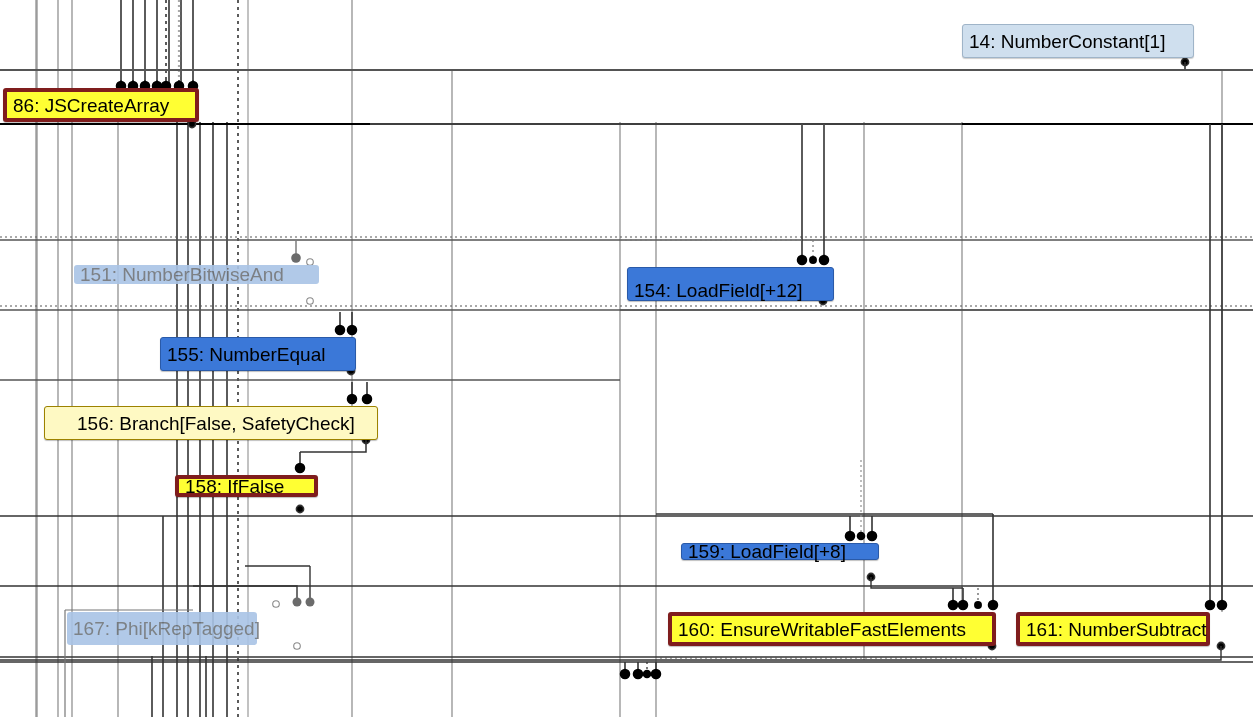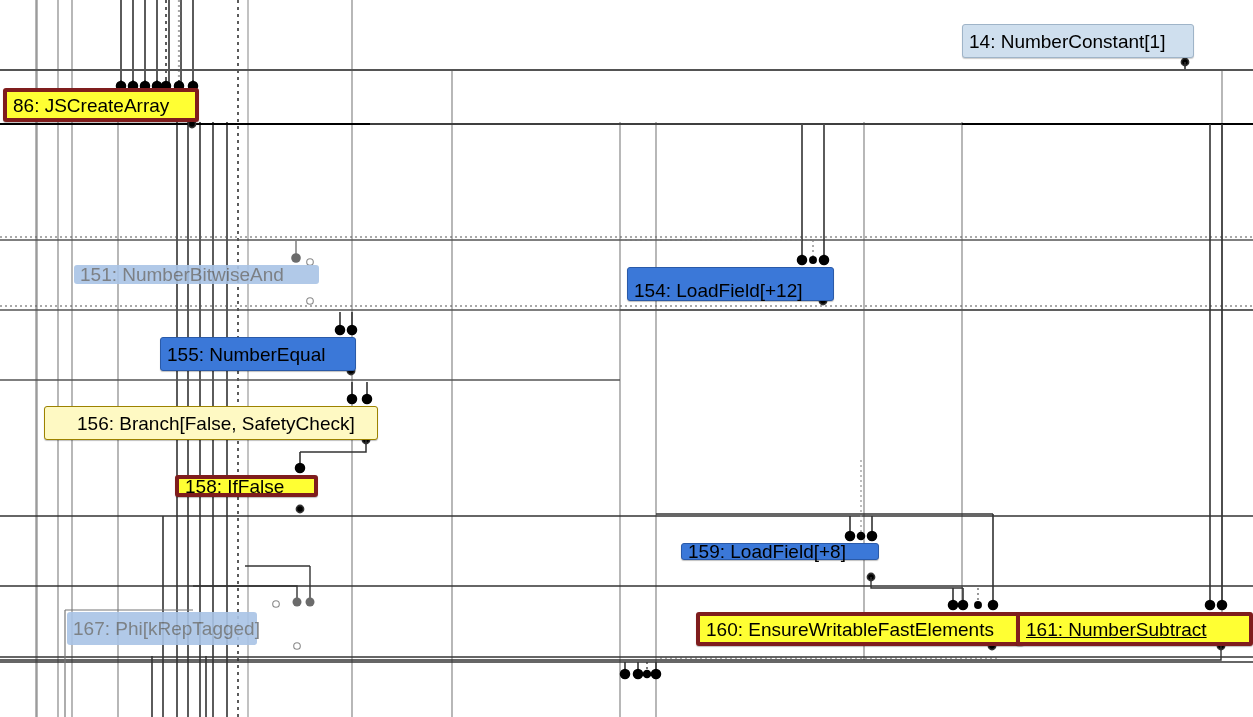--- a/index.html
+++ b/index.html
@@ -240,22 +240,22 @@
   </div>
 
   <div class="node n-blue" style="left:681px;top:543px;width:198px;height:17px;">
     <span>159: LoadField[+8]</span>
   </div>
 
   <div class="node n-dim2" style="left:67px;top:612px;width:190px;height:33px;">
     <span>167: Phi[kRepTagged]</span>
   </div>
 
-  <div class="node n-yellow" style="left:668px;top:612px;width:328px;height:34px;margin-left:28px;">
+  <div class="node n-yellow" style="left:668px;top:612px;width:328px;height:34px;">
     <span>160: EnsureWritableFastElements</span>
   </div>
 
-  <div class="node n-yellow" style="left:1016px;top:612px;width:237px;height:34px;text-decoration:underline;">
+  <div class="node n-yellow" style="left:1016px;top:612px;width:194px;height:34px;">
     <span>161: NumberSubtract</span>
   </div>
 
 
 </div>
 
 </body></html>

